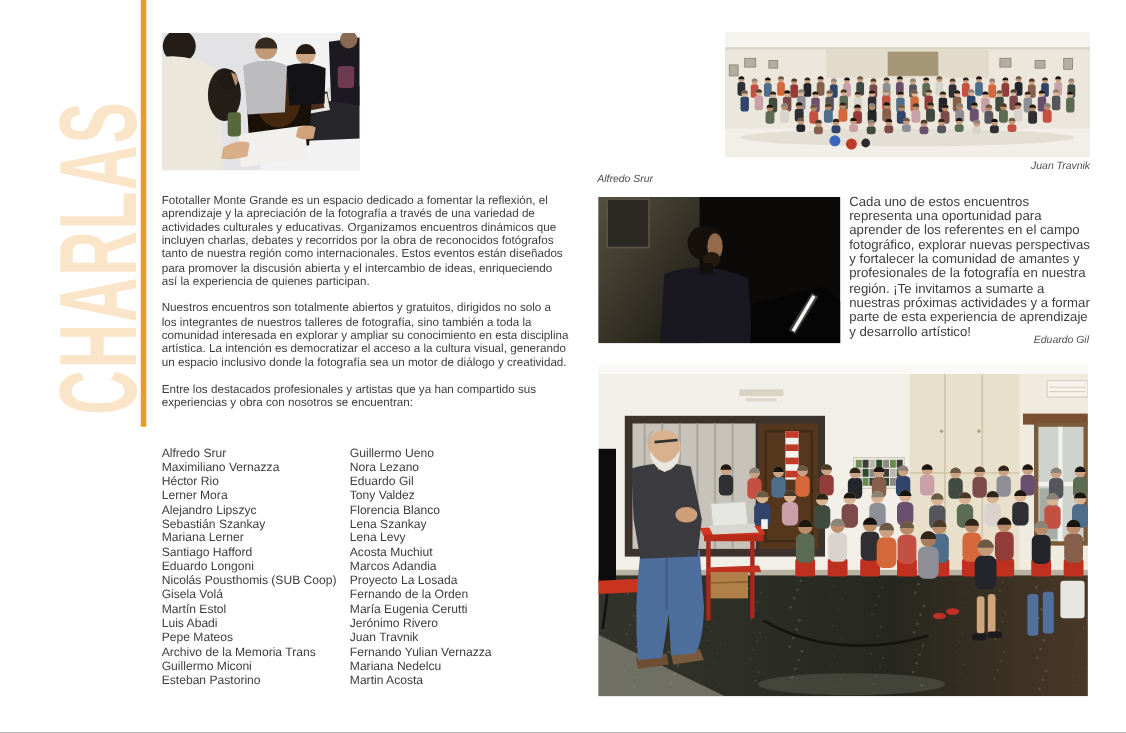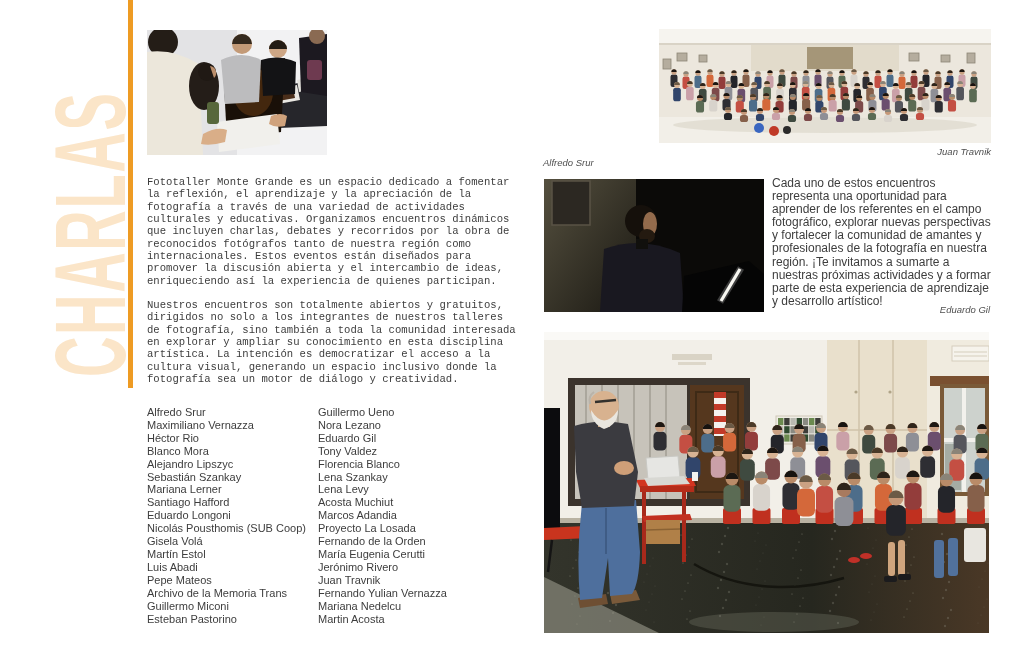--- a/index.html
+++ b/index.html
@@ -6,21 +6,21 @@
   .page{position:relative;width:1024px;height:666px;background:#ffffff;overflow:hidden;
         font-family:"Liberation Sans",sans-serif;margin:0 auto;}
   
   .vline{position:absolute;left:128px;top:0;width:5px;height:388px;background:#EE9B23;}
   .charlas{position:absolute;left:40px;top:377px;transform-origin:0 0;
            transform:rotate(-90deg) scaleX(0.56);font-weight:bold;font-size:100px;line-height:1;
            letter-spacing:3px;color:#FBE5C8;white-space:nowrap;}
   
   .body-text{position:absolute;left:147px;top:176px;width:370px;font-size:10.6px;
              line-height:12.35px;color:#3d3d3d;text-align:left;}
-  .body-text .para{margin:0 0 12px 0;font-family:Liberation Mono, monospace;}
+  .body-text .para{margin:0 0 12px 0;}
   .names{position:absolute;top:406px;font-size:11px;line-height:12.9px;color:#3d3d3d;}
   #names1{left:147px;width:168px;}
   #names2{left:318px;width:190px;}
   .rp-para{position:absolute;left:772px;top:177px;width:222px;font-size:12px;
            line-height:13.1px;color:#3d3d3d;}
   .caption{position:absolute;font-size:9.5px;font-style:italic;color:#4f4f4f;}
   #cap-srur{left:543px;top:157px;}
   #cap-travnik{left:851px;top:146px;width:140px;text-align:right;}
   #cap-gil{left:790px;top:304px;width:200px;text-align:right;}
   
@@ -65,27 +65,28 @@
     <path d="M 152 8 L 180 4 L 180 66 L 154 62 Z" fill="#1c1920"></path>
     <rect x="160" y="30" width="15" height="20" rx="3" fill="#6e3a50"></rect>
     <circle cx="170" cy="6" r="8" fill="#8a6a52"></circle>
     <path d="M 56 104 Q 70 96 80 100 L 78 112 Q 64 116 54 114 Z" fill="#d9ae88"></path>
     <path d="M 124 86 Q 134 82 140 86 L 138 96 Q 128 98 122 94 Z" fill="#cfa27c"></path>
   </svg>
 
   <div class="body-text">
       <div class="para">Fototaller Monte Grande es un espacio dedicado a fomentar la reflexión, el aprendizaje y la apreciación de la fotografía a través de una variedad de actividades culturales y educativas. Organizamos encuentros dinámicos que incluyen charlas, debates y recorridos por la obra de reconocidos fotógrafos tanto de nuestra región como internacionales. Estos eventos están diseñados para promover la discusión abierta y el intercambio de ideas, enriqueciendo así la experiencia de quienes participan.</div>
       <div class="para">Nuestros encuentros son totalmente abiertos y gratuitos, dirigidos no solo a los integrantes de nuestros talleres de fotografía, sino también a toda la comunidad interesada en explorar y ampliar su conocimiento en esta disciplina artística. La intención es democratizar el acceso a la cultura visual, generando un espacio inclusivo donde la fotografía sea un motor de diálogo y creatividad.</div>
+      <div class="para">Entre los destacados profesionales y artistas que ya han compartido sus experiencias y obra con nosotros se encuentran:</div>
     </div>
 
   <div id="names1" class="names">
       <div class="list-item">Alfredo Srur</div>
       <div class="list-item">Maximiliano Vernazza</div>
       <div class="list-item">Héctor Rio</div>
-      <div class="list-item">Blanco Mora</div>
+      <div class="list-item">Lerner Mora</div>
       <div class="list-item">Alejandro Lipszyc</div>
       <div class="list-item">Sebastián Szankay</div>
       <div class="list-item">Mariana Lerner</div>
       <div class="list-item">Santiago Hafford</div>
       <div class="list-item">Eduardo Longoni</div>
       <div class="list-item">Nicolás Pousthomis (SUB Coop)</div>
       <div class="list-item">Gisela Volá</div>
       <div class="list-item">Martín Estol</div>
       <div class="list-item">Luis Abadi</div>
       <div class="list-item">Pepe Mateos</div>

